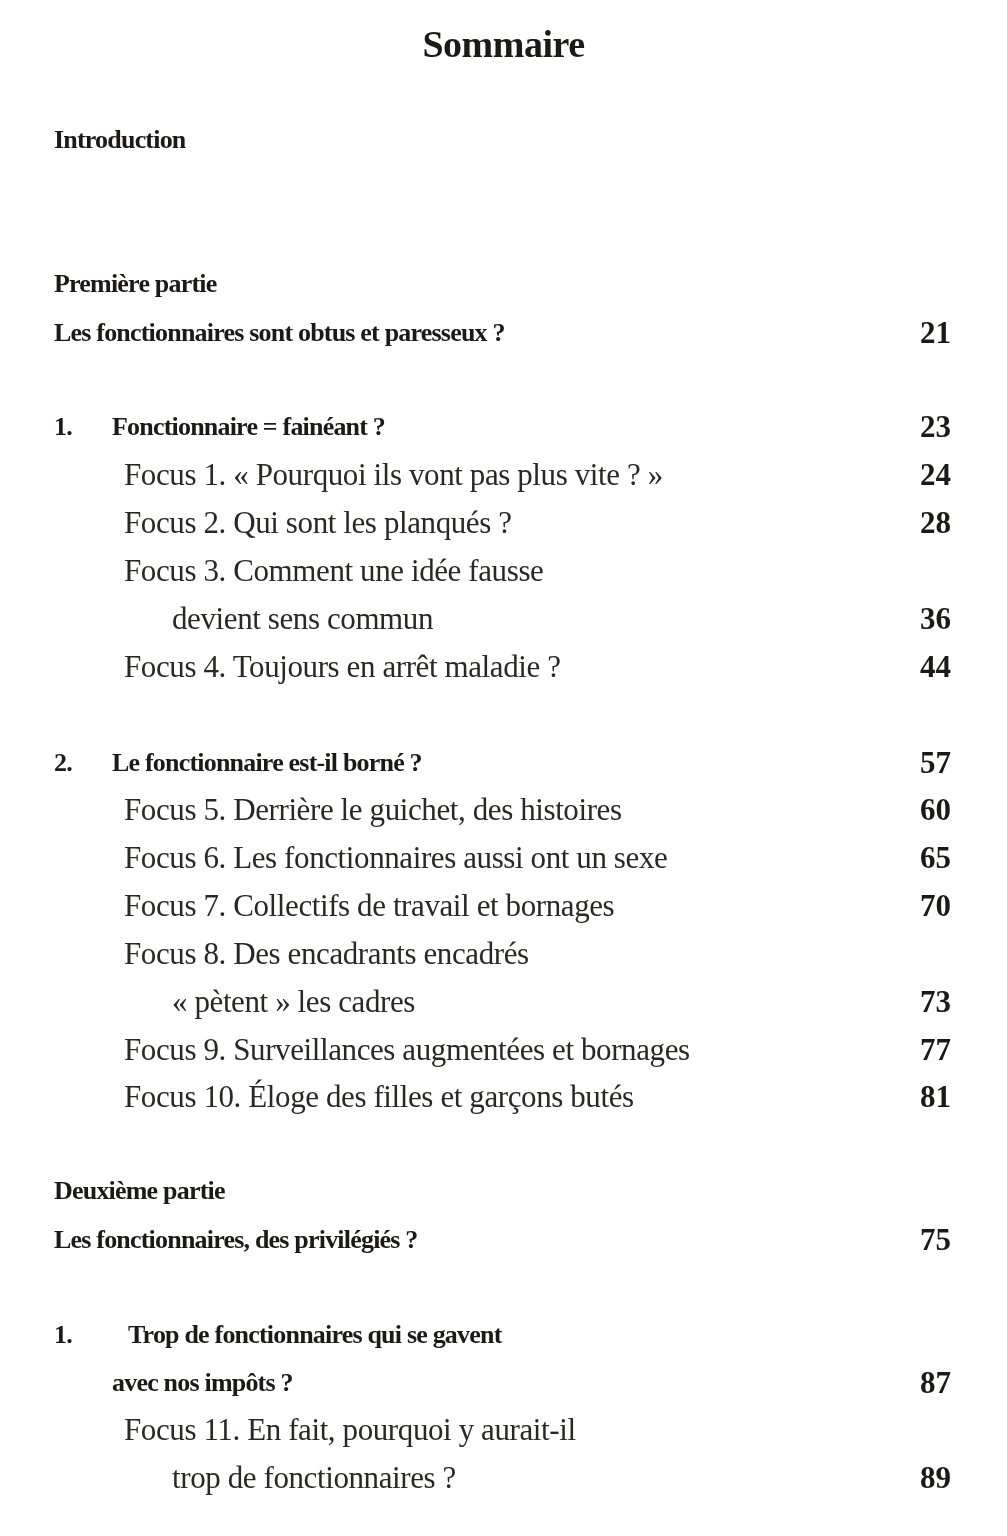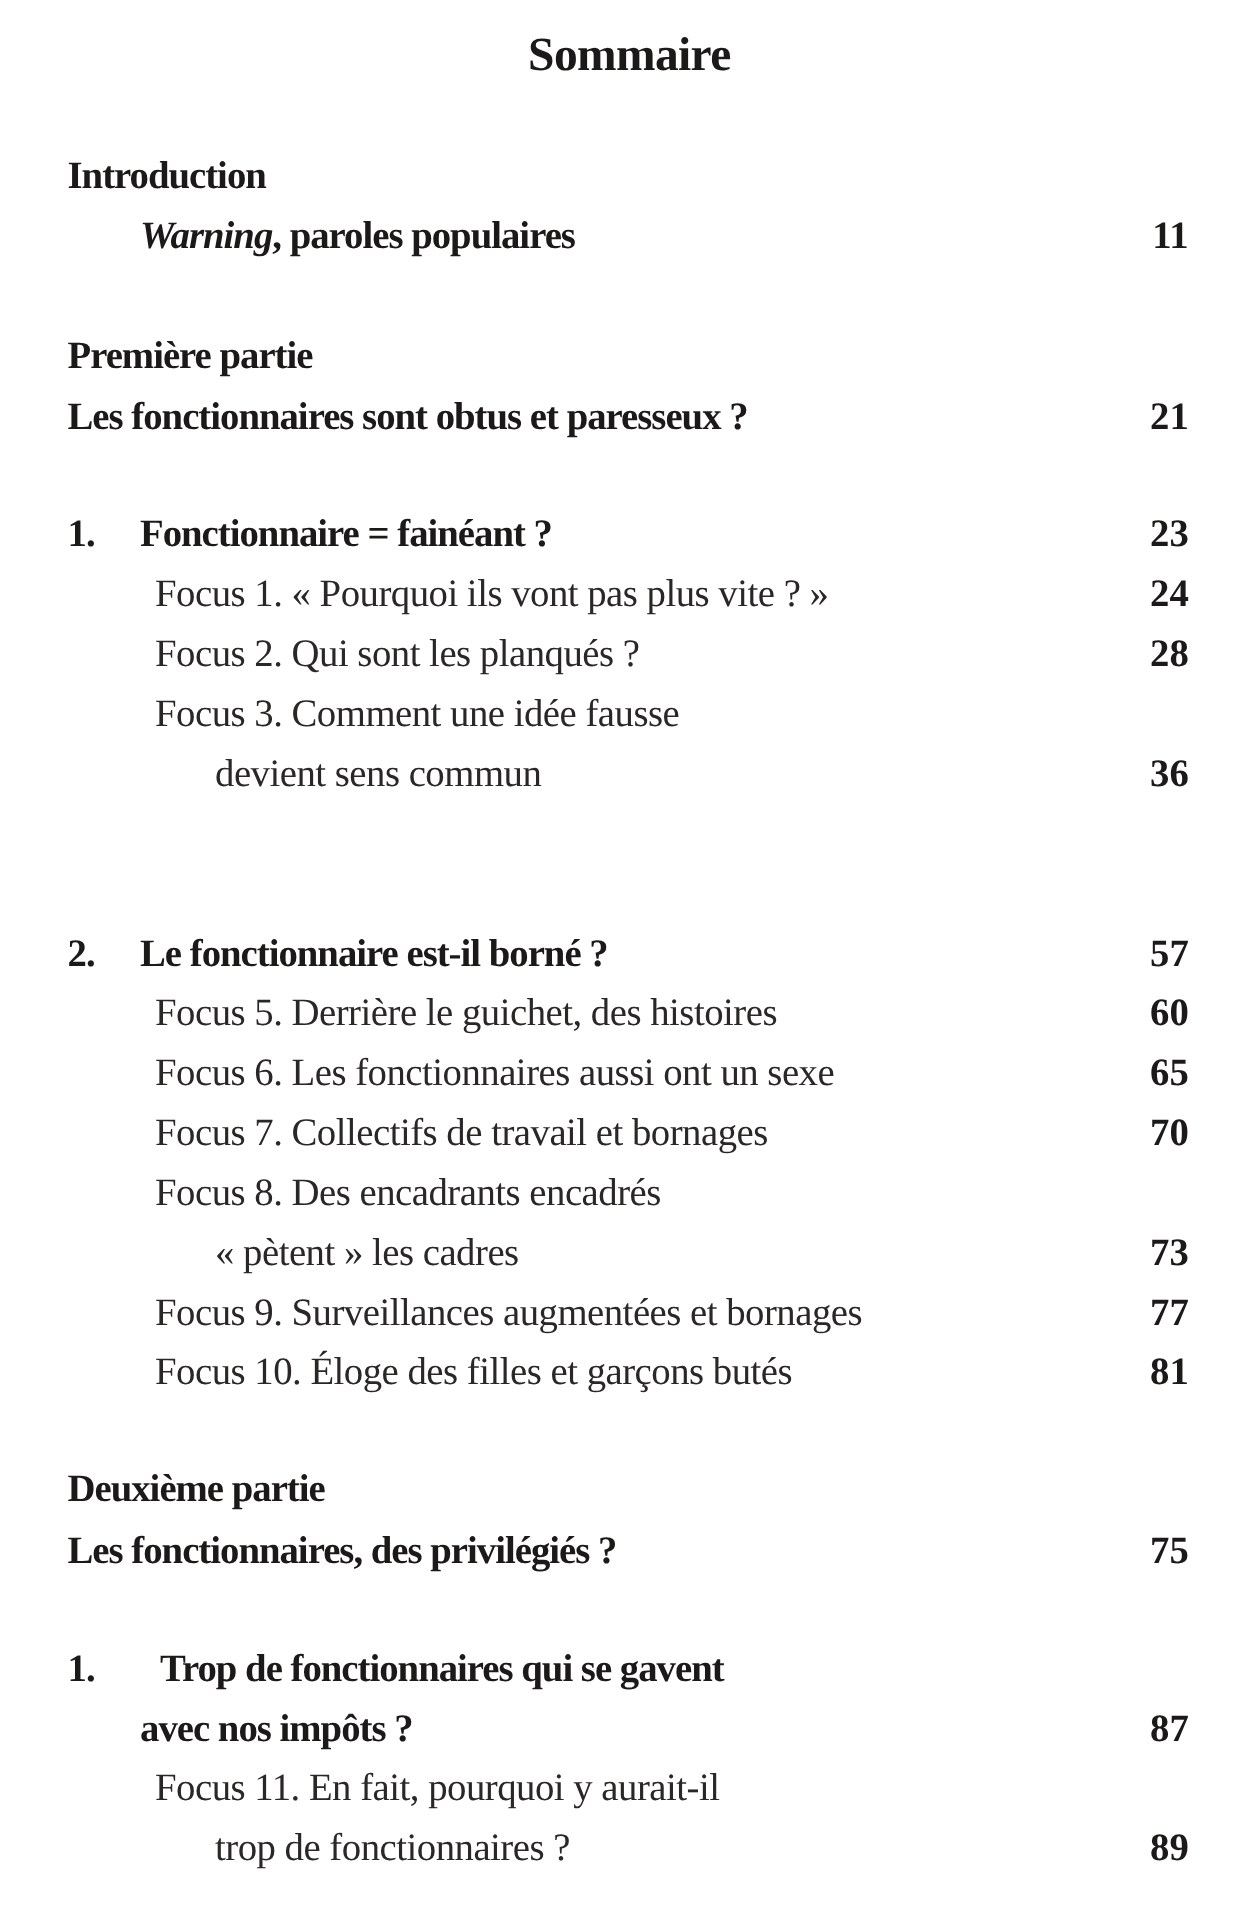--- a/index.html
+++ b/index.html
@@ -51,21 +51,21 @@
       left: 54px;
     }
     .row .page-num {
       position: absolute;
       right: 56px;
       top: 0;
       text-align: right;
     }
     .bold {
       font-weight: bold;
-      font-size: 31px;
+      font-size: 26px;
       letter-spacing: -0.8px;
     }
     .regular {
       font-weight: normal;
       font-size: 31px;
       letter-spacing: -0.4px;
       color: #2a2826;
       margin-left: 12px;
     }
     .indent-0 .text { left: 54px; }
@@ -79,24 +79,20 @@
   </style>
 </head>
 <body>
 
 <div class="page">
 
   <div class="title">Sommaire</div>
 
   <div class="row indent-0" style="top:118px;">
     <span class="text bold">Introduction</span>
-  </div>
-  <div class="row indent-1" style="top:166px;">
-    <span class="text bold"><span class="italic">Warning</span><span>, paroles populaires</span></span>
-    <span class="page-num bold-num">11</span>
   </div>
 
   <div class="row indent-0" style="top:262px;">
     <span class="text bold">Première partie</span>
   </div>
   <div class="row indent-0" style="top:311px;">
     <span class="text bold">Les fonctionnaires sont obtus et paresseux ?</span>
     <span class="page-num bold-num">21</span>
   </div>
 
@@ -112,20 +108,24 @@
   <div class="row indent-1" style="top:501px;">
     <span class="text regular">Focus 2. Qui sont les planqués ?</span>
     <span class="page-num bold-num">28</span>
   </div>
   <div class="row indent-1" style="top:549px;">
     <span class="text regular">Focus 3. Comment une idée fausse</span>
   </div>
   <div class="row indent-2" style="top:597px;">
     <span class="text regular">devient sens commun</span>
     <span class="page-num bold-num">36</span>
+  </div>
+  <div class="row indent-1" style="top:645px;">
+    <span class="text regular">Focus 4. Toujours en arrêt maladie ?</span>
+    <span class="page-num bold-num">44</span>
   </div>
 
   <div class="row" style="top:741px;">
     <span class="num bold">2.</span>
     <span class="text bold" style="left:112px;">Le fonctionnaire est-il borné ?</span>
     <span class="page-num bold-num">57</span>
   </div>
   <div class="row indent-1" style="top:788px;">
     <span class="text regular">Focus 5. Derrière le guichet, des histoires</span>
     <span class="page-num bold-num">60</span>

